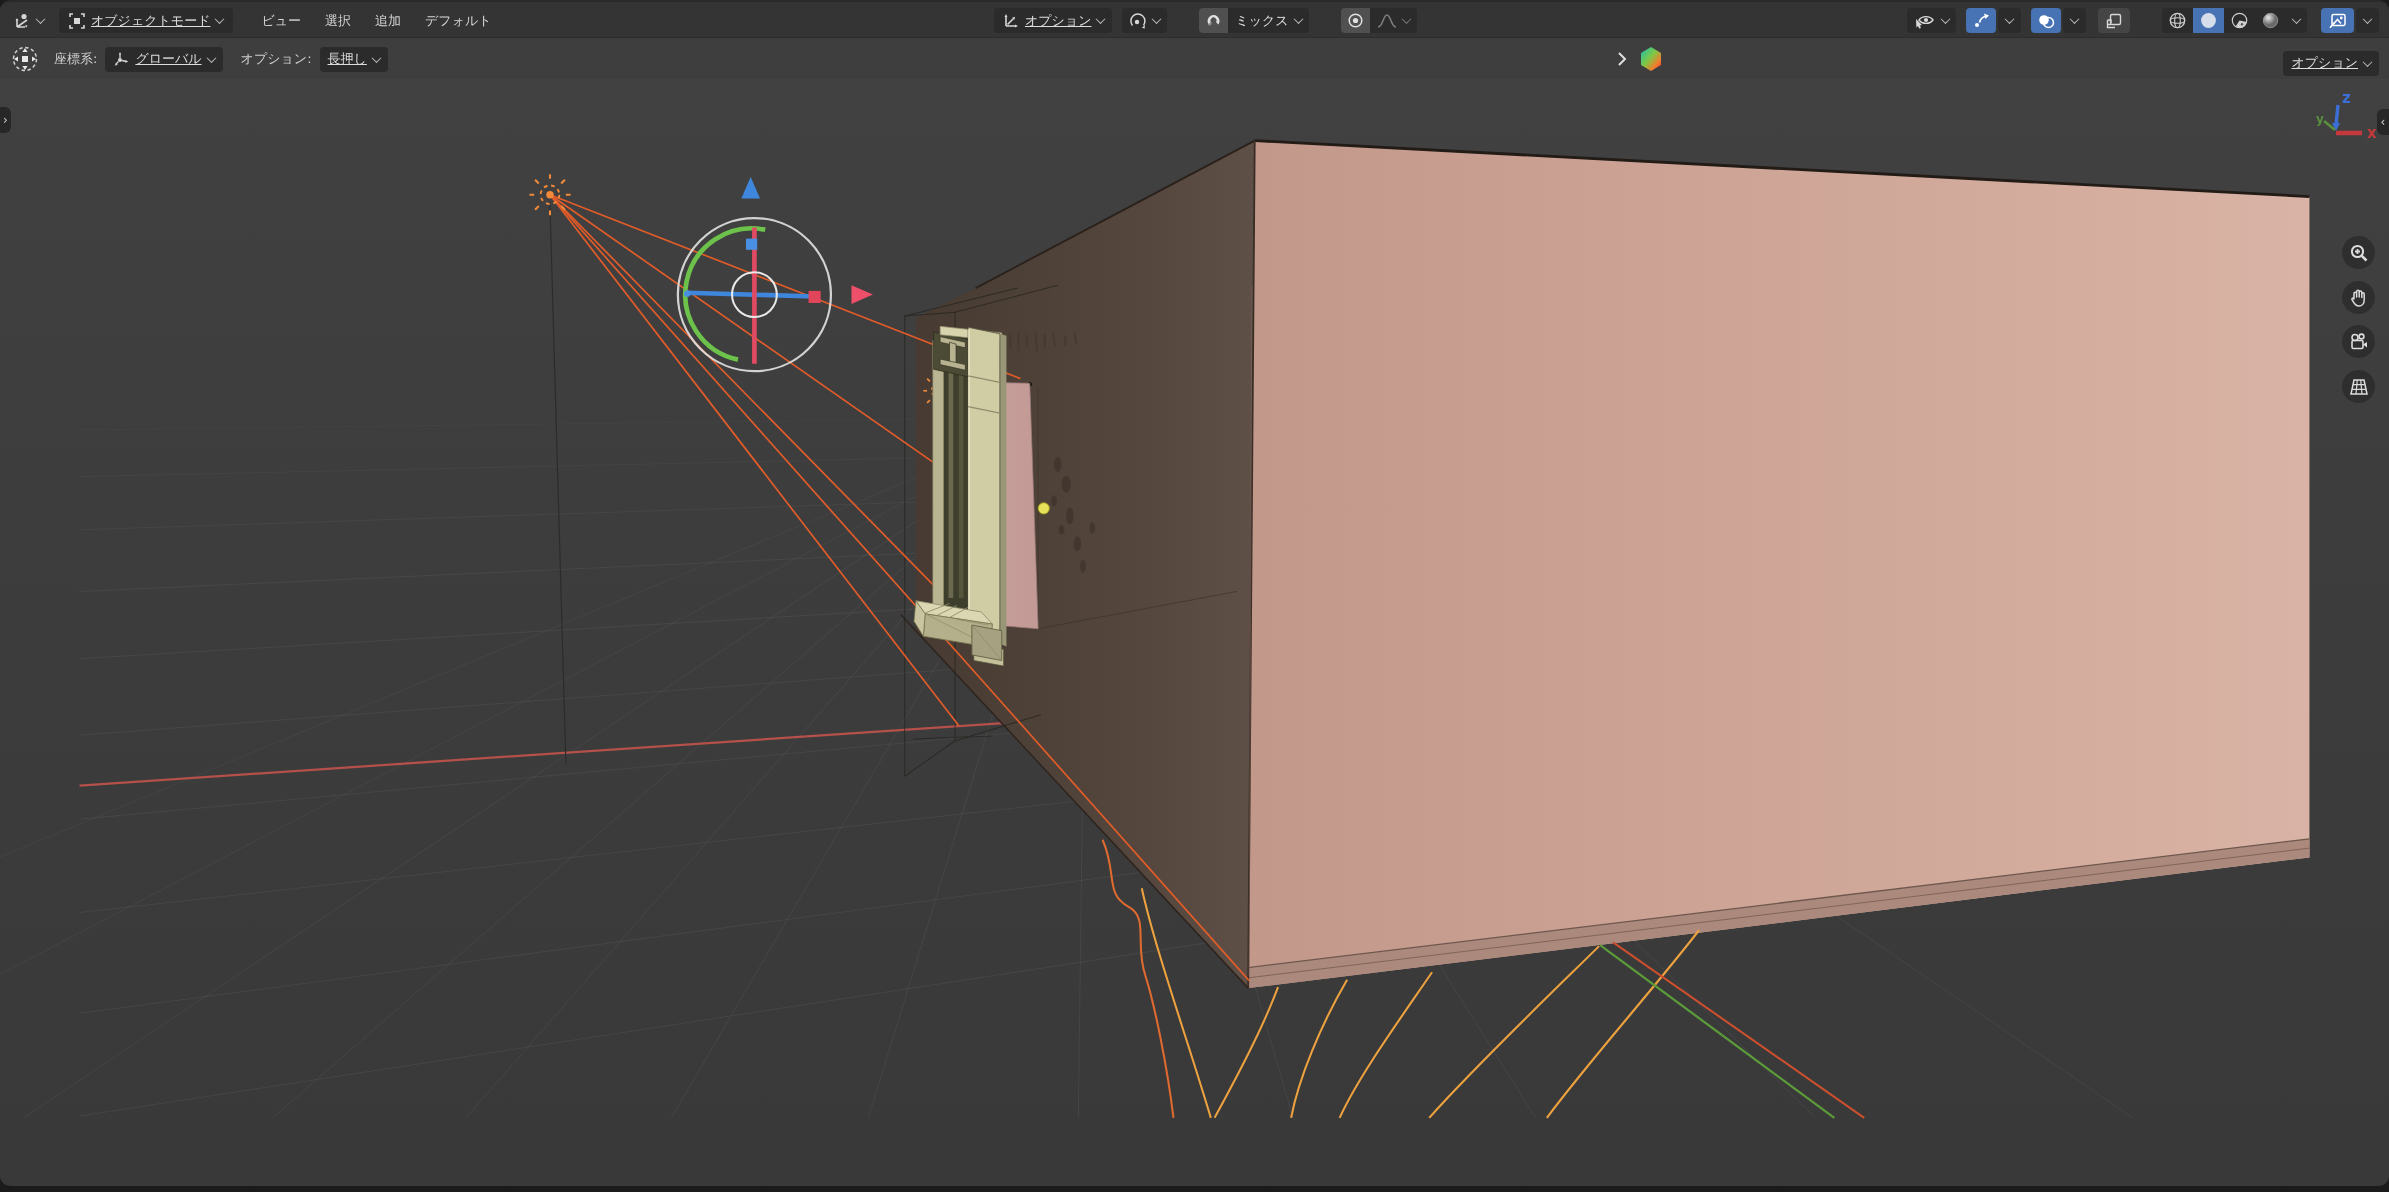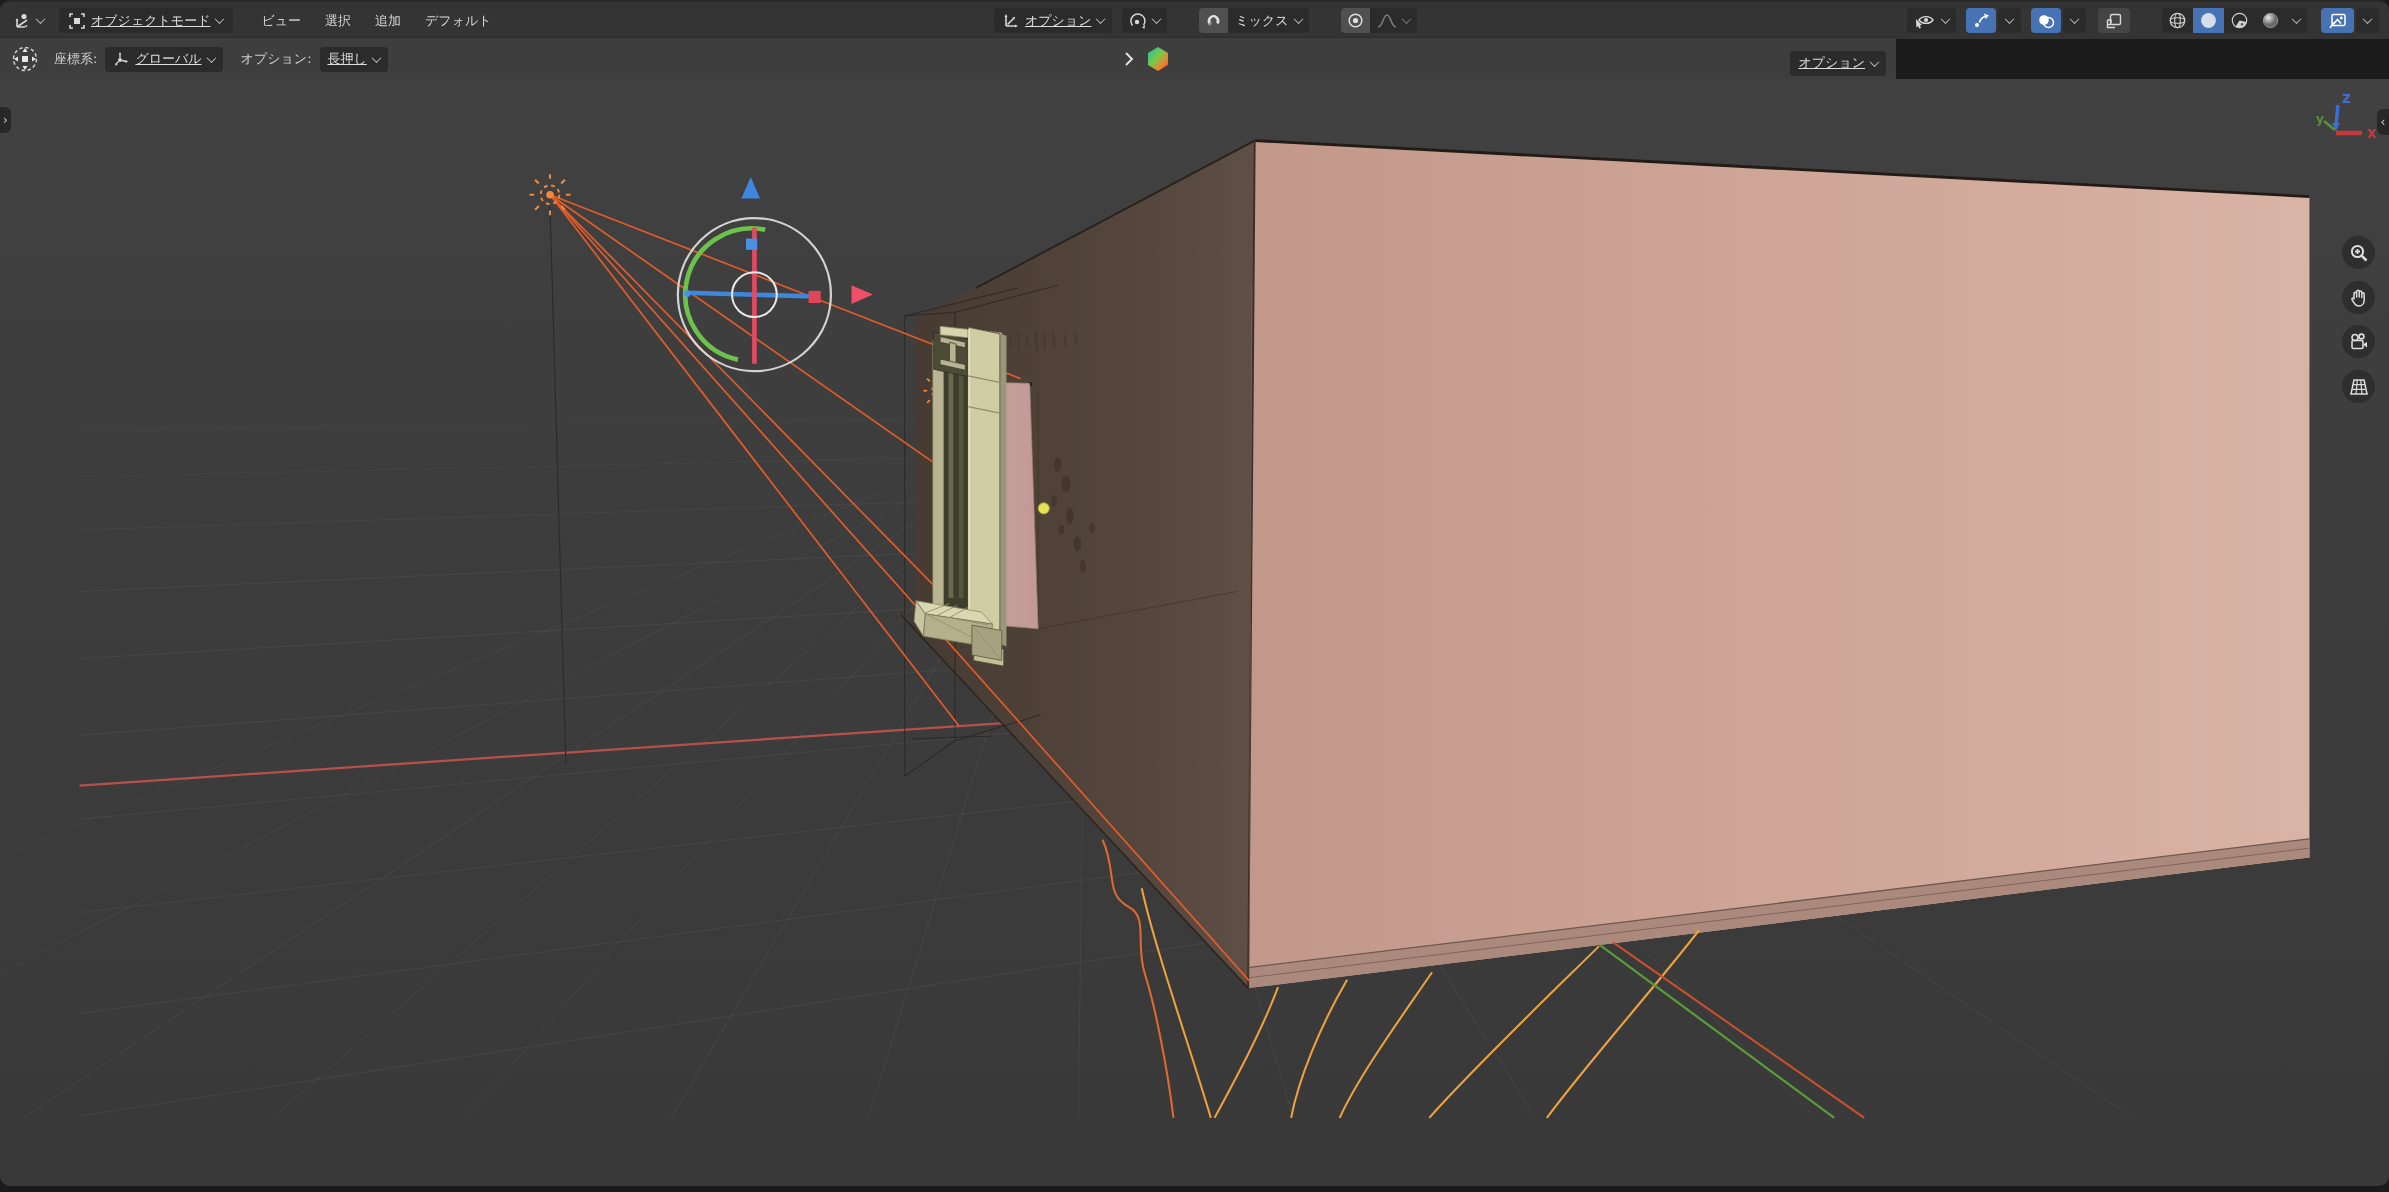--- a/index.html
+++ b/index.html
@@ -1,21 +1,21 @@
 <!DOCTYPE html>
 <html><head>
 <meta charset="utf-8">
 <style>
   html,body{margin:0;padding:0;background:#1b1b1b;width:2389px;height:1192px;overflow:hidden;
     font-family:"DejaVu Sans","Liberation Sans",sans-serif;}
   .abs{position:absolute;}
   
   #topbar{position:absolute;left:0;top:0;width:2389px;height:37px;background:#343434;
     border-top:2px solid #2a2a2a;border-radius:10px 10px 0 0;display:flex;align-items:center;}
-  #toolbar{position:absolute;left:0;top:37px;width:1896px;height:42px;background:#3e3e3e;
+  #toolbar{position:absolute;left:0;top:37px;width:2389px;height:42px;background:#3e3e3e;
     border-top:1px solid #2c2c2c;display:flex;align-items:center;}
   .btn{display:flex;align-items:center;gap:6px;background:#2b2b2b;border-radius:4px;height:25px;
     padding:0 8px;color:#dddddd;font-size:13px;white-space:nowrap;text-decoration:underline;}
   .btn.blue{background:#4772b3;}
   .btn.flat{background:transparent;}
   .menu{color:#d6d6d6;font-size:13px;padding:0 12px;white-space:nowrap;font-family:Liberation Mono, monospace;}
   .lbl{color:#cfcfcf;font-size:13px;white-space:nowrap;}
   .cv{width:6px;height:6px;border-right:1.6px solid #b9b9b9;border-bottom:1.6px solid #b9b9b9;
     transform:rotate(45deg) translate(-1px,-1px);display:inline-block;flex:0 0 auto;}
   .cv.dim{border-color:#777;}

